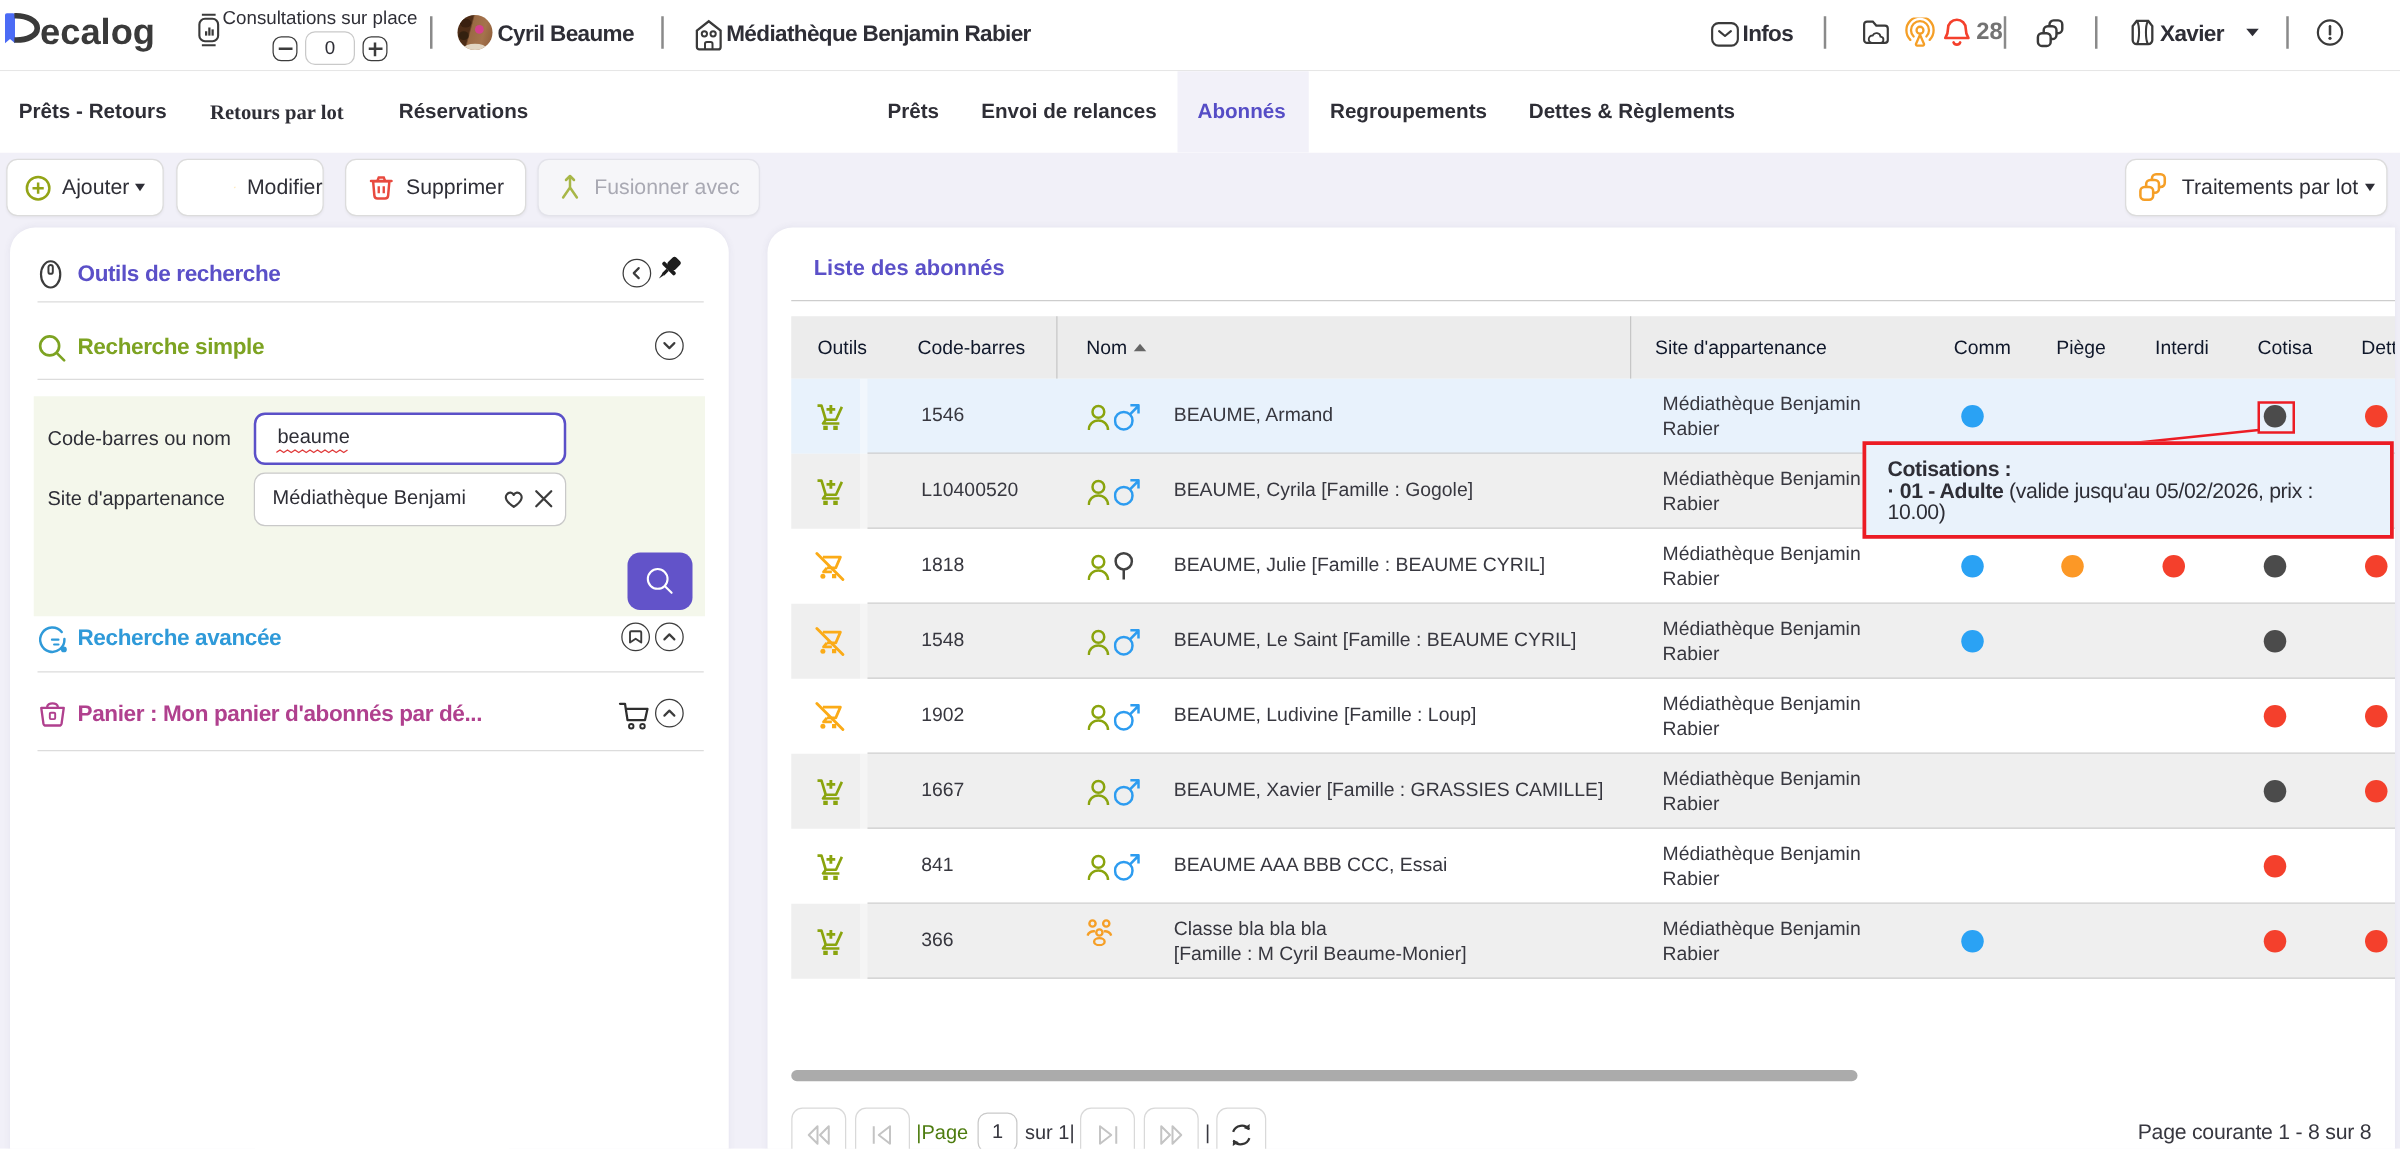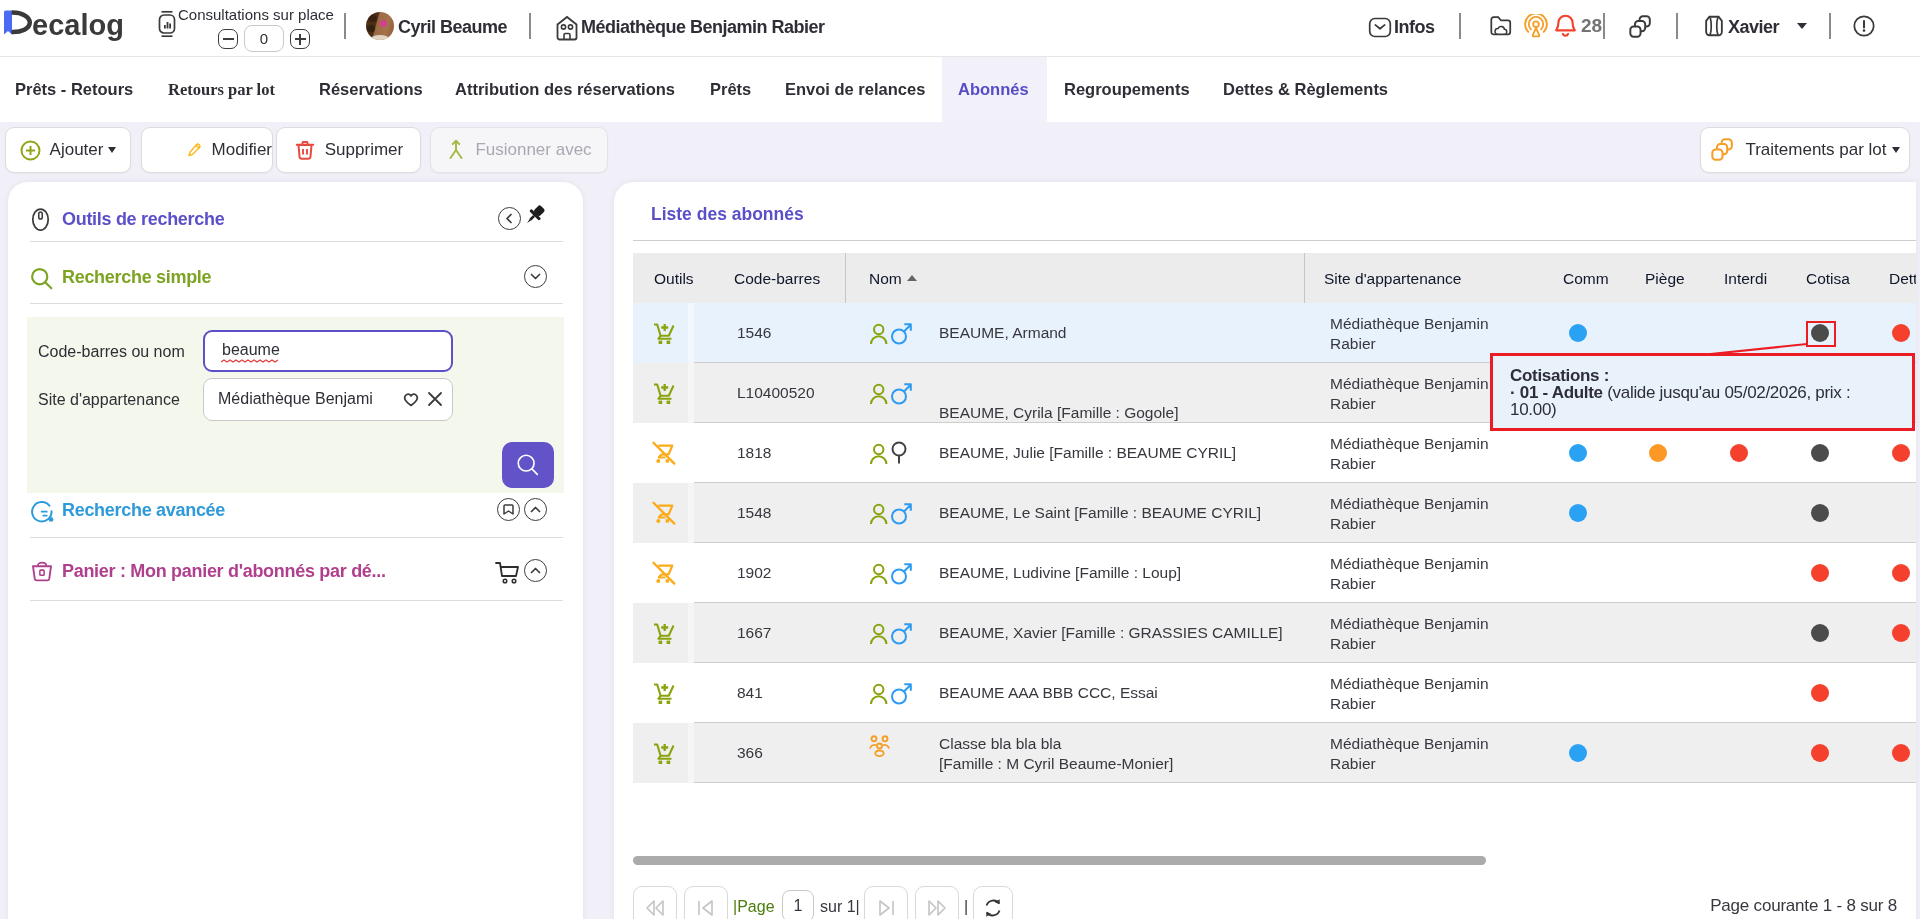--- a/index.html
+++ b/index.html
@@ -35,21 +35,21 @@
 
   <div class="btn" style="left:5px;width:126px;">
     <svg width="21" height="21" viewBox="0 0 21 21">
         <circle cx="10.5" cy="10.5" r="9" fill="none" stroke="#93a416" stroke-width="2"></circle>
         <line x1="6" y1="10.5" x2="15" y2="10.5" stroke="#93a416" stroke-width="2"></line>
         <line x1="10.5" y1="6" x2="10.5" y2="15" stroke="#93a416" stroke-width="2"></line>
       </svg>
     <span>Ajouter</span>
     <span style="width:0;height:0;border-left:4.5px solid transparent;border-right:4.5px solid transparent;border-top:6px solid #2e2e36;margin-left:-4px;"></span>
   </div>
-  <div class="btn" style="left:141px;width:132px;padding-left:45px;">
+  <div class="btn" style="left:141px;width:118px;padding-left:45px;">
     <svg width="22" height="22" viewBox="0 0 22 22">
         <path d="M13.2 3.6 a2.9 2.9 0 0 1 4.1 4.1 L7.6 17.4 L2.8 18.9 L4.3 14.1 Z" fill="none" stroke="#fdb822" stroke-width="2.1" stroke-linejoin="round"></path>
         <path d="M12 5 a4.3 3 40 0 1 4.7 4.6" fill="none" stroke="#fdb822" stroke-width="2.1"></path>
       </svg>
     <span>Modifier</span>
   </div>
   <div class="btn" style="left:276px;width:145px;">
     <svg width="22" height="22" viewBox="0 0 22 22">
         <path d="M4.5 6 h13 l-1 11.5 a2.5 2.5 0 0 1 -2.5 2.3 h-6 a2.5 2.5 0 0 1 -2.5 -2.3 Z" fill="none" stroke="#e84a3f" stroke-width="2"></path>
         <line x1="2.8" y1="5.8" x2="19.2" y2="5.8" stroke="#e84a3f" stroke-width="2" stroke-linecap="round"></line>
@@ -237,21 +237,21 @@
       </svg>
     <div class="td" style="left:123px;top:202px;">L10400520</div>
     <svg class="abs" style="left:256px;top:198px;" width="18" height="26" viewBox="0 0 18 26">
         <circle cx="8.7" cy="9.5" r="4.7" fill="none" stroke="#8aa40e" stroke-width="2"></circle>
         <path d="M1 24 a7.7 7.7 0 0 1 15.4 0" fill="none" stroke="#8aa40e" stroke-width="2"></path>
       </svg>
     <svg class="abs" style="left:277px;top:198px;" width="21" height="26" viewBox="0 0 21 26">
         <circle cx="8" cy="16.5" r="7" fill="none" stroke="#2d9cf0" stroke-width="2"></circle>
         <path d="M13 11.5 L19.2 5.2 M13.3 4.2 h6.5 v6.5" fill="none" stroke="#2d9cf0" stroke-width="2" stroke-linejoin="round"></path>
       </svg>
-    <div class="td" style="left:325px;top:202px;margin-top:20px;">BEAUME, Cyrila [Famille : Gogole]</div>
+    <div class="td" style="left:325px;top:202px;">BEAUME, Cyrila [Famille : Gogole]</div>
     <div class="td" style="left:716px;top:192px;line-height:19.5px;">Médiathèque Benjamin<br>Rabier</div>
     <svg class="abs" style="left:38px;top:259px;" width="24" height="24" viewBox="0 0 24 24">
         <path d="M6.3 4.7 H20.3 L16.6 13.3 H9.5" fill="none" stroke="#fbab17" stroke-width="2.2" stroke-linejoin="round"></path>
         <path d="M9.5 13.3 L6.8 16.5 H13.5" fill="none" stroke="#fbab17" stroke-width="2.2" stroke-linejoin="round"></path>
         <circle cx="6.3" cy="19.9" r="2" fill="#fbab17"></circle>
         <rect x="13.6" y="18.2" width="3.4" height="3.4" fill="#fbab17"></rect>
         <path d="M1.5 1.8 L22.3 22.6" stroke="#fbab17" stroke-width="2.3" stroke-linecap="round"></path>
       </svg>
     <div class="td" style="left:123px;top:262px;">1818</div>
     <svg class="abs" style="left:256px;top:258px;" width="18" height="26" viewBox="0 0 18 26">
@@ -509,19 +509,18 @@
     <circle cx="13" cy="13" r="10.5" fill="none" stroke="#3a3a3a" stroke-width="1.9"></circle>
     <line x1="13" y1="7.5" x2="13" y2="14.5" stroke="#3a3a3a" stroke-width="2.2" stroke-linecap="round"></line>
     <circle cx="13" cy="18" r="1.4" fill="#3a3a3a"></circle>
   </svg>
 </div>
 <div id="nav">
   <div class="abs" style="left:942px;top:0;width:105px;height:65px;background:#f2f1f9;"></div>
   <div class="tab" style="left:15px;">Prêts - Retours</div>
   <div class="tab" style="left:168px;font-family:Liberation Serif, serif;">Retours par lot</div>
   <div class="tab" style="left:319px;">Réservations</div>
-  <div class="tab" style="left:455px;">Attribution des réservations</div>
   <div class="tab" style="left:710px;">Prêts</div>
   <div class="tab" style="left:785px;">Envoi de relances</div>
   <div class="tab active" style="left:958px;">Abonnés</div>
   <div class="tab" style="left:1064px;">Regroupements</div>
   <div class="tab" style="left:1223px;">Dettes &amp; Règlements</div>
 </div>
 
 </body></html>

